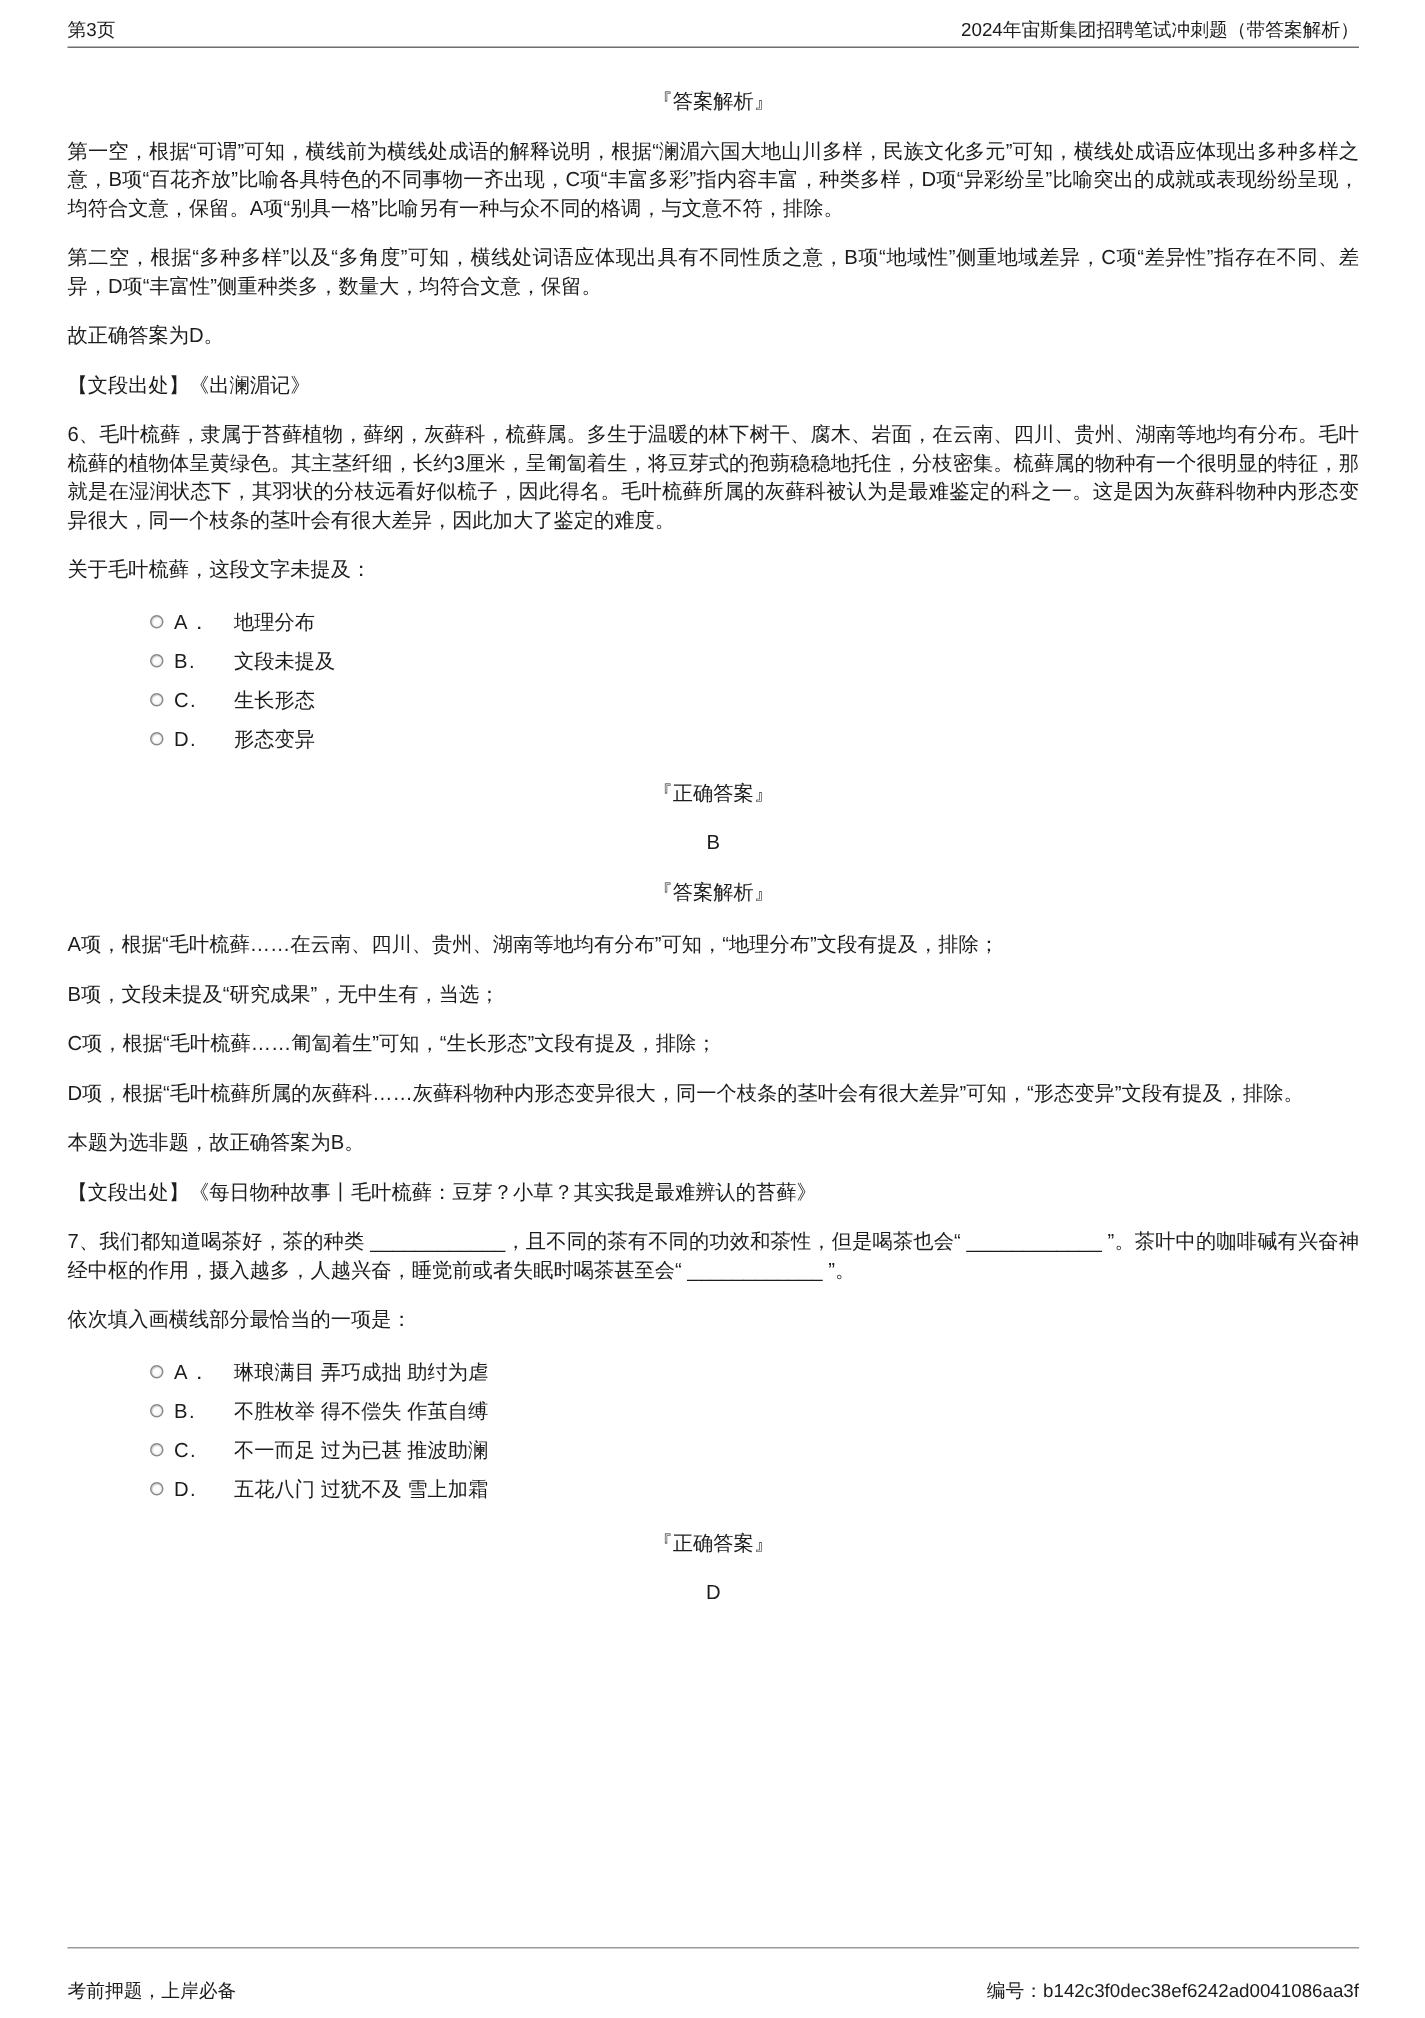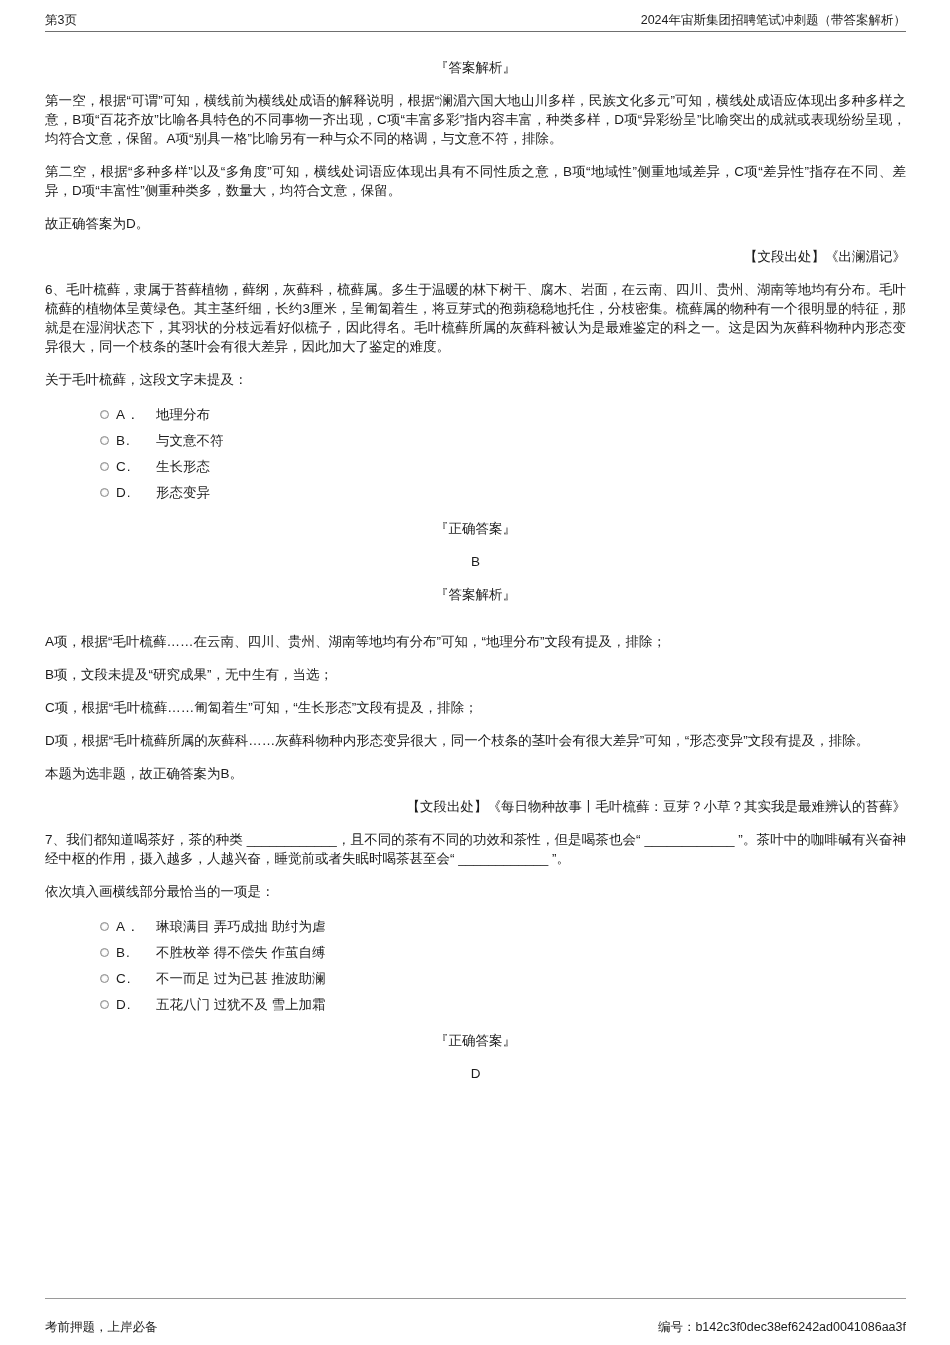--- a/index.html
+++ b/index.html
@@ -30,21 +30,21 @@
   
   .content {
     position:absolute; top:44px; left:45px; right:44px;
     font-size:13.5px; line-height:19px; text-align:justify;
   }
   .content p { margin-top:14px; }
   .marker-first { margin-top:9px; }
   .tight { margin-top:0; line-height:19px; text-align:center; }
   .answer-block { margin-top:6px; }
   .stem { margin-top:26px; }
-  .source-line { text-align:right; }
+  .source-line { text-align:left; }
 
   
   .options { list-style:none; margin:12px 0 0 55px; }
   .option-row { display:flex; align-items:center; height:26px; cursor:default; }
   .radio {
     width:9px; height:9px; flex:none;
     border:1px solid #8a8a8a; border-radius:50%;
     background:radial-gradient(circle at 35% 35%, #ffffff 40%, #e3e3e3 100%);
     box-shadow:inset 0.5px 0.5px 1px rgba(0,0,0,0.25);
     margin-right:7px;
@@ -75,39 +75,39 @@
 
     <ul class="options">
       <li class="option-row">
         <span class="radio"></span>
         <span class="option-letter">A．</span>
         <span class="option-text">地理分布</span>
       </li>
       <li class="option-row">
         <span class="radio"></span>
         <span class="option-letter">B.</span>
-        <span class="option-text">与文意不符</span>
+        <span class="option-text">文段未提及</span>
       </li>
       <li class="option-row">
         <span class="radio"></span>
         <span class="option-letter">C.</span>
         <span class="option-text">生长形态</span>
       </li>
       <li class="option-row">
         <span class="radio"></span>
         <span class="option-letter">D.</span>
         <span class="option-text">形态变异</span>
       </li>
     </ul>
 
     <p class="tight answer-block">『正确答案』</p>
     <p class="tight">B</p>
     <p class="tight">『答案解析』</p>
 
-    <p style="margin-top:28px;">A项，根据“毛叶梳藓……在云南、四川、贵州、湖南等地均有分布”可知，“地理分布”文段有提及，排除；</p>
+    <p style="margin-top:16px;">A项，根据“毛叶梳藓……在云南、四川、贵州、湖南等地均有分布”可知，“地理分布”文段有提及，排除；</p>
     <p>B项，文段未提及“研究成果”，无中生有，当选；</p>
     <p>C项，根据“毛叶梳藓……匍匐着生”可知，“生长形态”文段有提及，排除；</p>
     <p>D项，根据“毛叶梳藓所属的灰藓科……灰藓科物种内形态变异很大，同一个枝条的茎叶会有很大差异”可知，“形态变异”文段有提及，排除。</p>
     <p>本题为选非题，故正确答案为B。</p>
     <p class="source-line">【文段出处】《每日物种故事丨毛叶梳藓：豆芽？小草？其实我是最难辨认的苔藓》</p>
 
     <p class="stem">7、我们都知道喝茶好，茶的种类 ____________，且不同的茶有不同的功效和茶性，但是喝茶也会“ ____________ ”。茶叶中的咖啡碱有兴奋神经中枢的作用，摄入越多，人越兴奋，睡觉前或者失眠时喝茶甚至会“ ____________ ”。</p>
     <p>依次填入画横线部分最恰当的一项是：</p>
 
     <ul class="options">

